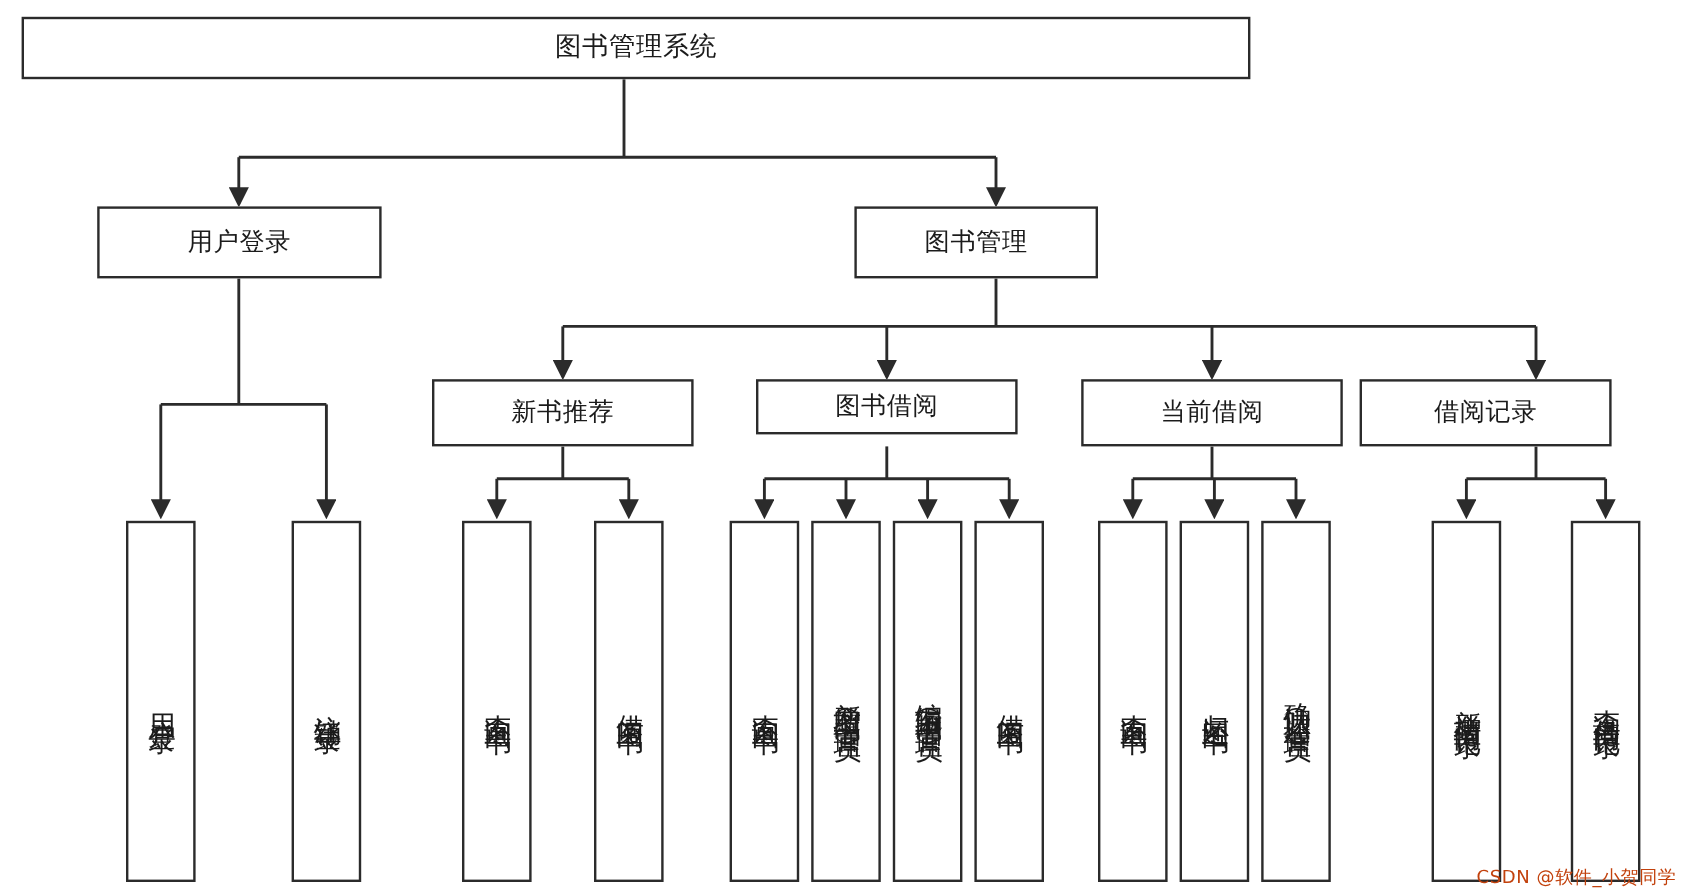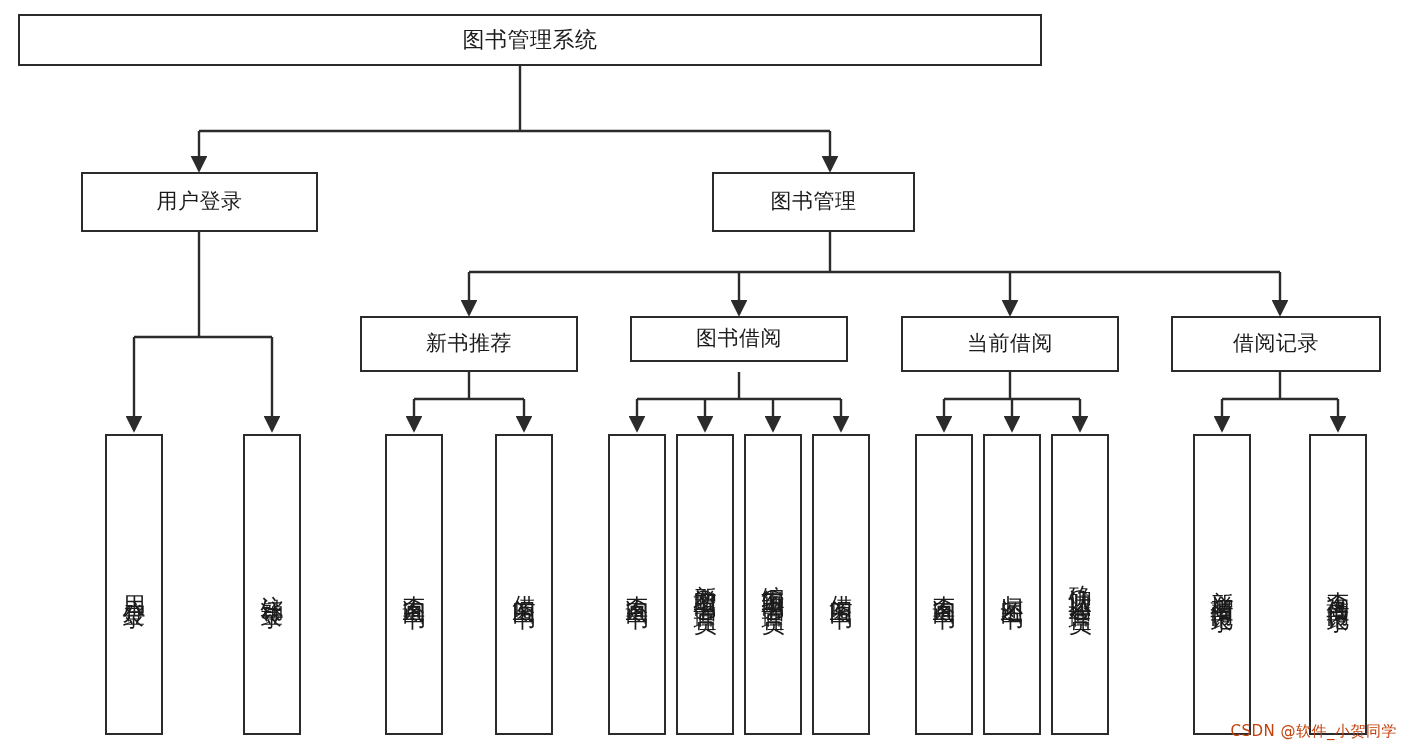--- a/index.html
+++ b/index.html
@@ -147,21 +147,21 @@
   </div>
 
   <div class="node horiz" style="left:630px; top:316px; width:218px; height:46px;">
     <span class="node-label">图书借阅</span>
   </div>
 
   <div class="node horiz" style="left:901px; top:316px; width:218px; height:56px;">
     <span class="node-label">当前借阅</span>
   </div>
 
-  <div class="node horiz" style="left:1171px; top:316px; width:210px; height:56px;align-items:center;">
+  <div class="node horiz" style="left:1133px; top:316px; width:210px; height:56px;align-items:center;">
     <span class="node-label">借阅记录</span>
   </div>
 
   <div class="node vert" style="left:105px; top:434px; width:58px; height:301px;">
     <span class="node-label">用户登录</span>
   </div>
 
   <div class="node vert" style="left:243px; top:434px; width:58px; height:301px;">
     <span class="node-label">注销登录</span>
   </div>

